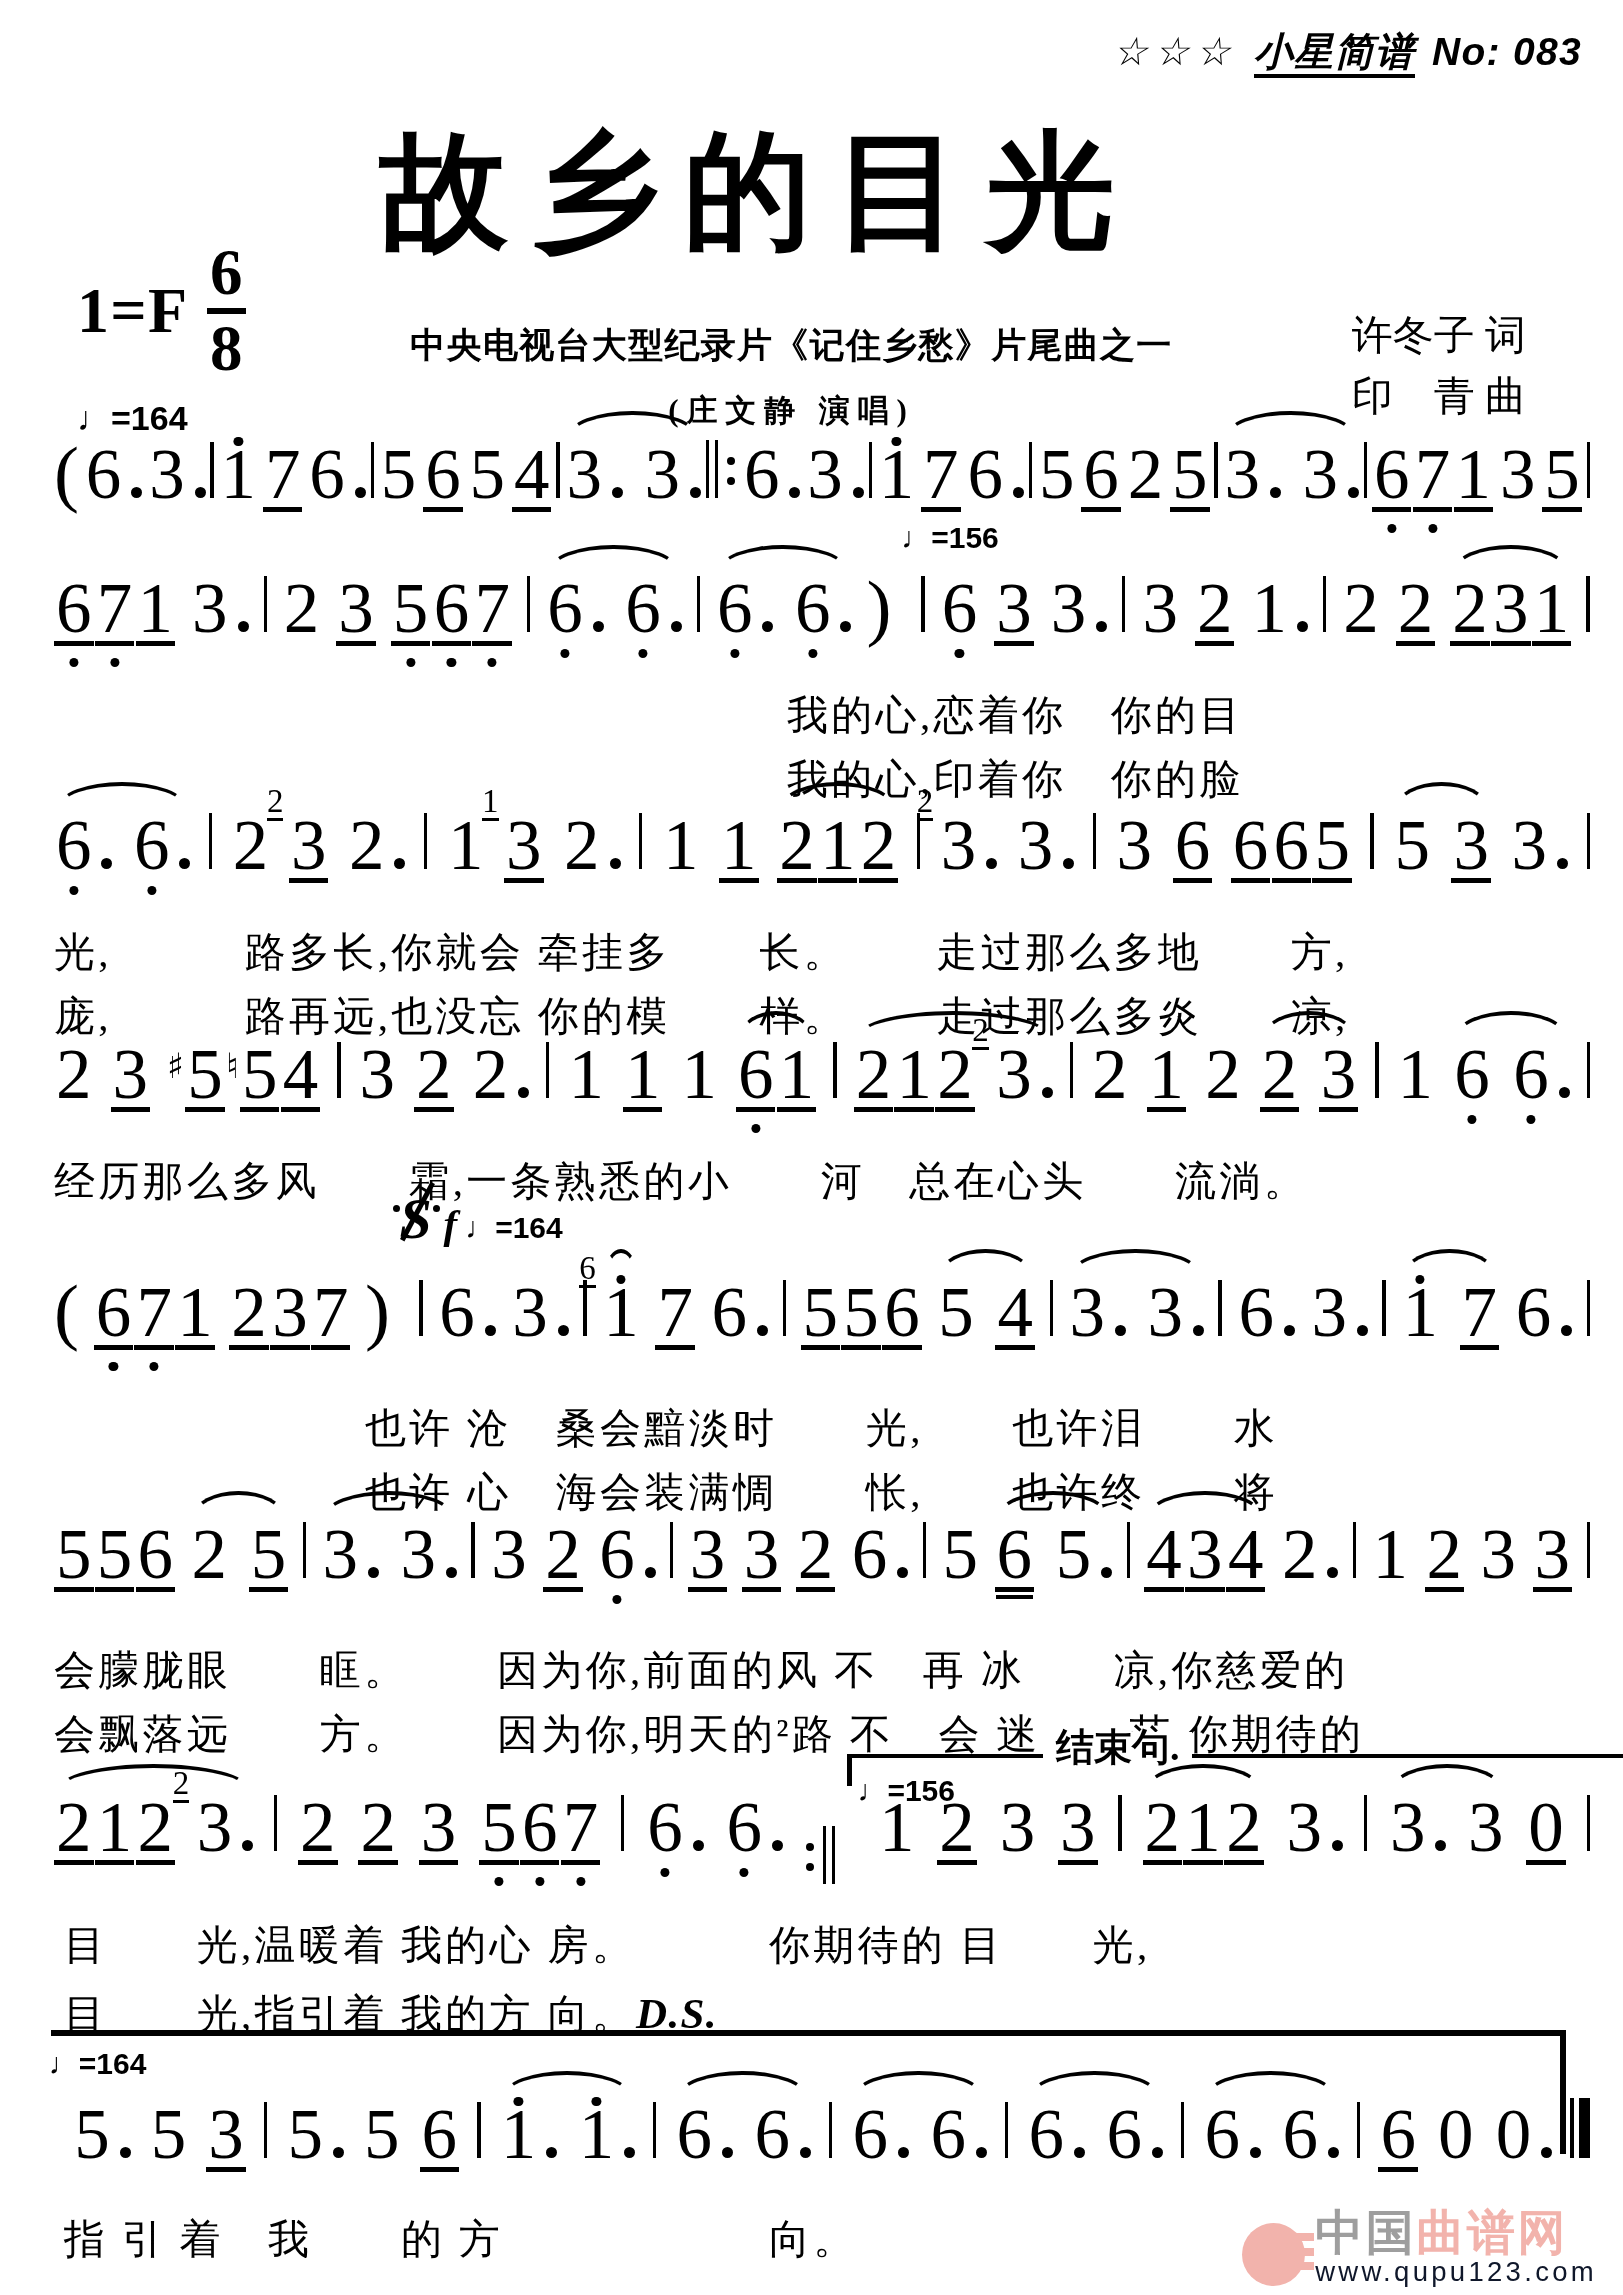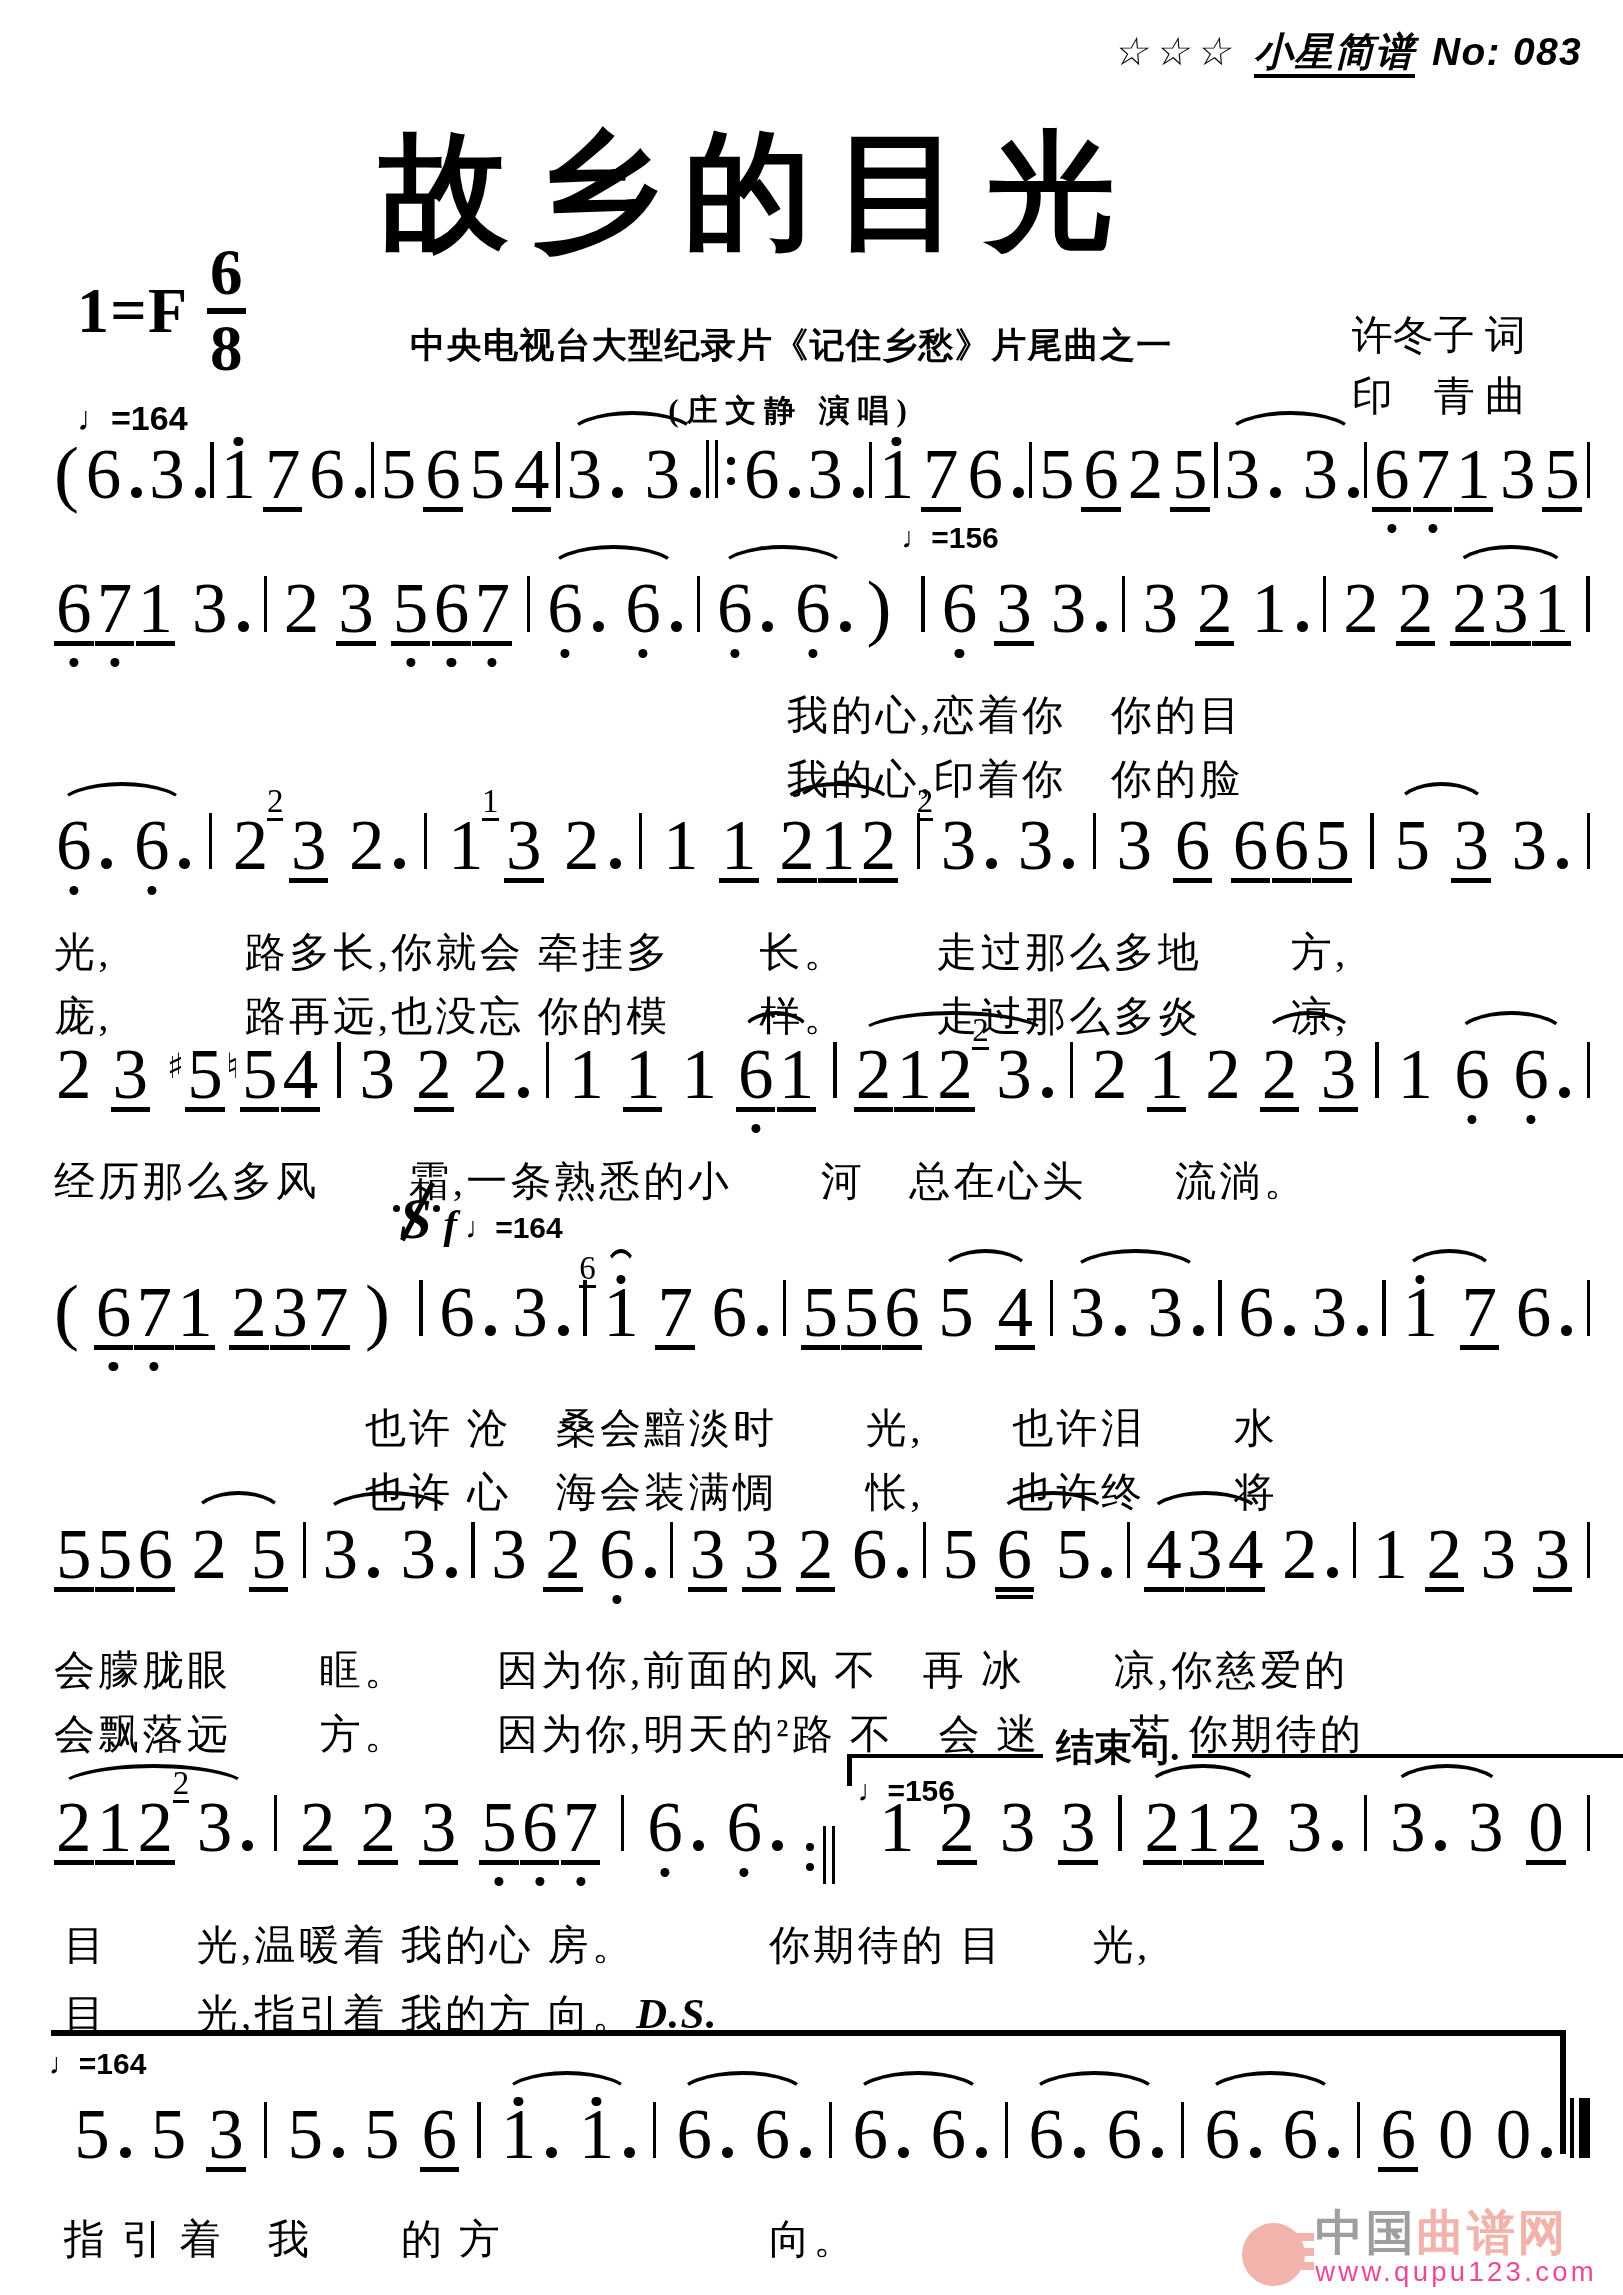--- a/index.html
+++ b/index.html
@@ -980,18 +980,18 @@
     <span class="wm-logo">
       <span class="c" style="background: rgb(242, 179, 172);"></span>
       <span class="bars">
           <i style="background: rgb(242, 179, 172);"></i>
           <i style="background: rgb(242, 179, 172);"></i>
           <i style="background: rgb(242, 179, 172);"></i>
         </span>
     </span>
     <span class="wm-col">
       <span class="wm-row1"><span class="wm-cn" style="color: rgb(158, 158, 158);">中国</span><span class="wm-suffix" style="color: rgb(242, 179, 172);">曲谱网</span></span>
-      <span class="wm-url" style="color: #ec4899;">www.qupu123.com</span>
+      <span class="wm-url" style="color: #0f172a;">www.qupu123.com</span>
     </span>
   </div>
 
 </div>
 
 
 </body></html>

